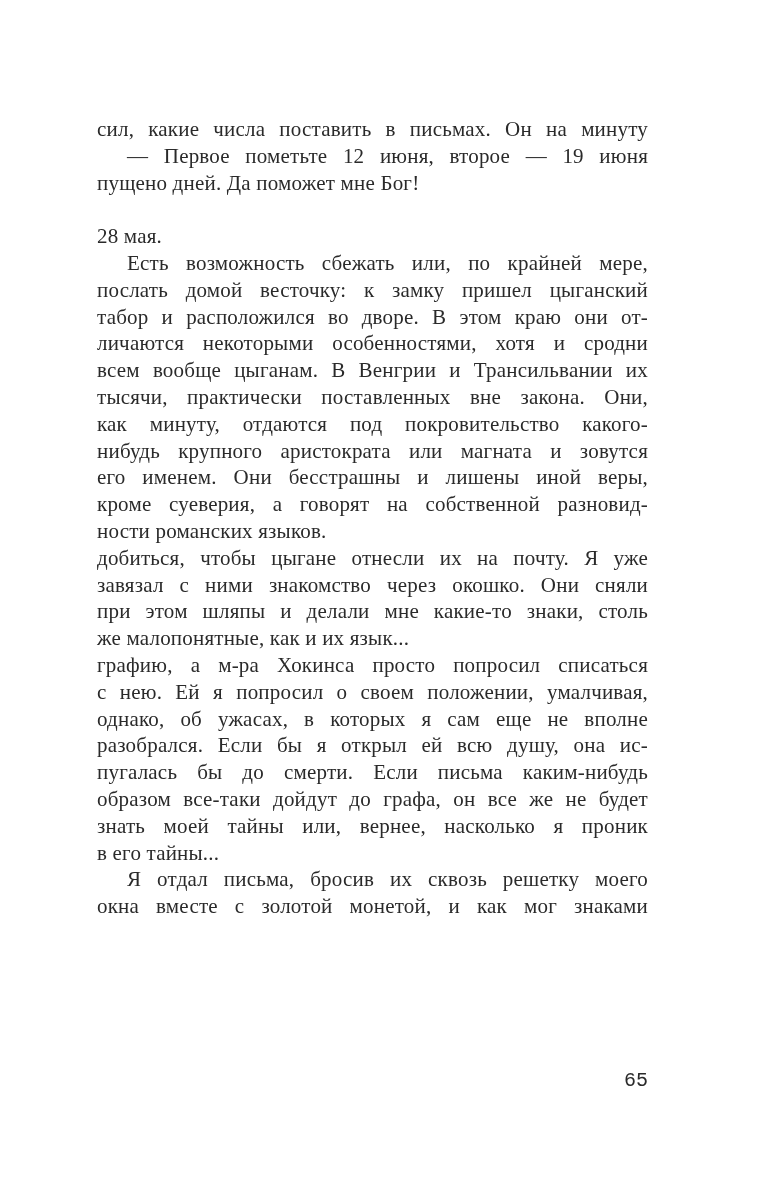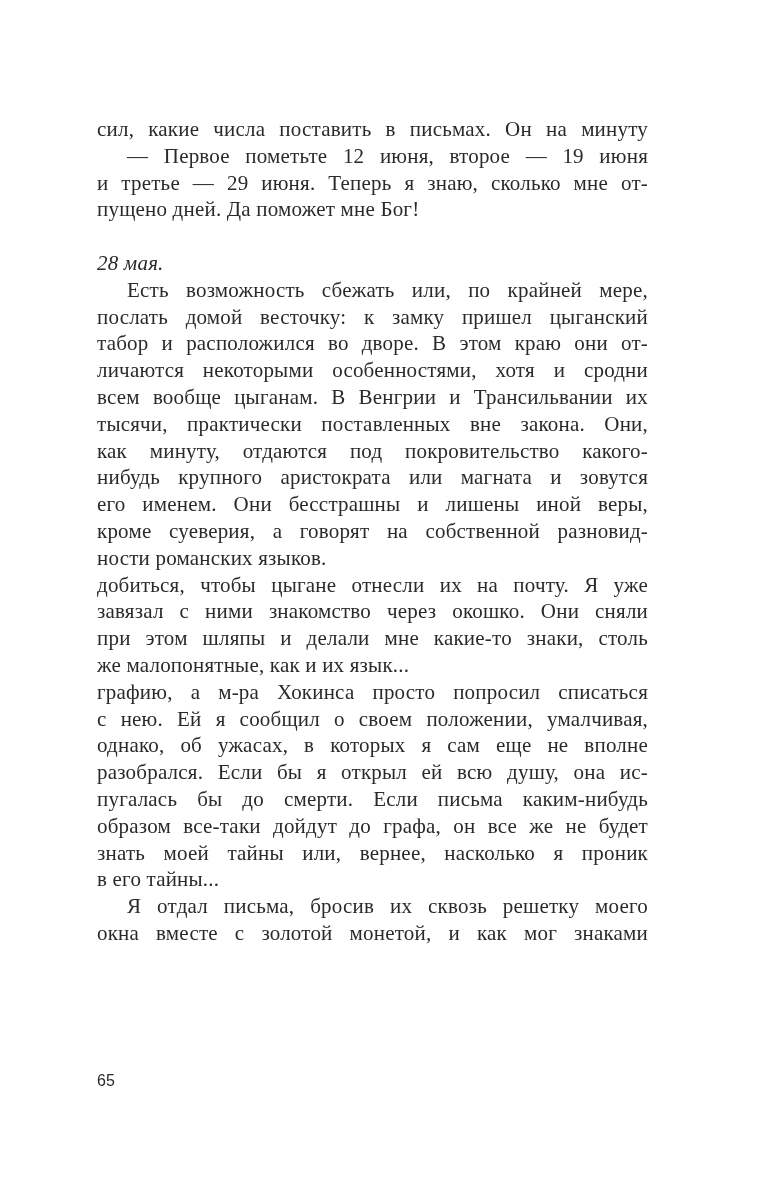--- a/index.html
+++ b/index.html
@@ -36,49 +36,47 @@
     text-align-last: justify;
     letter-spacing: 0.2px;
   }
   .line.lastline {
     text-align-last: left;
   }
   .line.indented {
     text-indent: 30px;
   }
   .line.heading-line {
-    font-style: italic;
     text-align: center;
     text-align-last: left;
   }
   .block.spacer {
     height: var(--lh);
   }
   .page-number {
     position: absolute;
     left: var(--text-left);
     width: var(--text-width);
     top: 1068px;
-    text-align: left;
-    font-family: Liberation Sans, sans-serif;
-    font-size: 16px;
+    text-align: right;
+    font-family: Liberation Mono, monospace;
+    font-size: 20px;
     line-height: 26px;
   }
 </style>
 </head>
 <body style="background: rgb(255, 255, 255); color: rgb(42, 42, 42);">
 
 <div class="page">
   <main class="text-block">
       <div class="block paragraph">
         <div class="line">сил, какие числа поставить в письмах. Он на минуту</div>
       </div>
       <div class="block paragraph">
         <div class="line indented">— Первое пометьте 12 июня, второе — 19 июня</div>
-        <div class="line">и третье — 29 июня. Теперь я знаю, сколько мне от-</div>
         <div class="line lastline">пущено дней. Да поможет мне Бог!</div>
       </div>
       <div class="block spacer"></div>
       <div class="block date_heading">
         <div class="line lastline heading-line">28 мая.</div>
       </div>
       <div class="block paragraph">
         <div class="line indented">Есть возможность сбежать или, по крайней мере,</div>
         <div class="line">послать домой весточку: к замку пришел цыганский</div>
         <div class="line">табор и расположился во дворе. В этом краю они от-</div>
@@ -92,21 +90,21 @@
         <div class="line lastline">ности романских языков.</div>
       </div>
       <div class="block paragraph">
         <div class="line">добиться, чтобы цыгане отнесли их на почту. Я уже</div>
         <div class="line">завязал с ними знакомство через окошко. Они сняли</div>
         <div class="line">при этом шляпы и делали мне какие-то знаки, столь</div>
         <div class="line lastline">же малопонятные, как и их язык...</div>
       </div>
       <div class="block paragraph">
         <div class="line">графию, а м-ра Хокинса просто попросил списаться</div>
-        <div class="line">с нею. Ей я сообщил о своем положении, умалчивая,</div>
+        <div class="line">с нею. Ей я попросил о своем положении, умалчивая,</div>
         <div class="line">однако, об ужасах, в которых я сам еще не вполне</div>
         <div class="line">разобрался. Если бы я открыл ей всю душу, она ис-</div>
         <div class="line">пугалась бы до смерти. Если письма каким-нибудь</div>
         <div class="line">образом все-таки дойдут до графа, он все же не будет</div>
         <div class="line">знать моей тайны или, вернее, насколько я проник</div>
         <div class="line lastline">в его тайны...</div>
       </div>
       <div class="block paragraph">
         <div class="line indented">Я отдал письма, бросив их сквозь решетку моего</div>
         <div class="line">окна вместе с золотой монетой, и как мог знаками</div>

